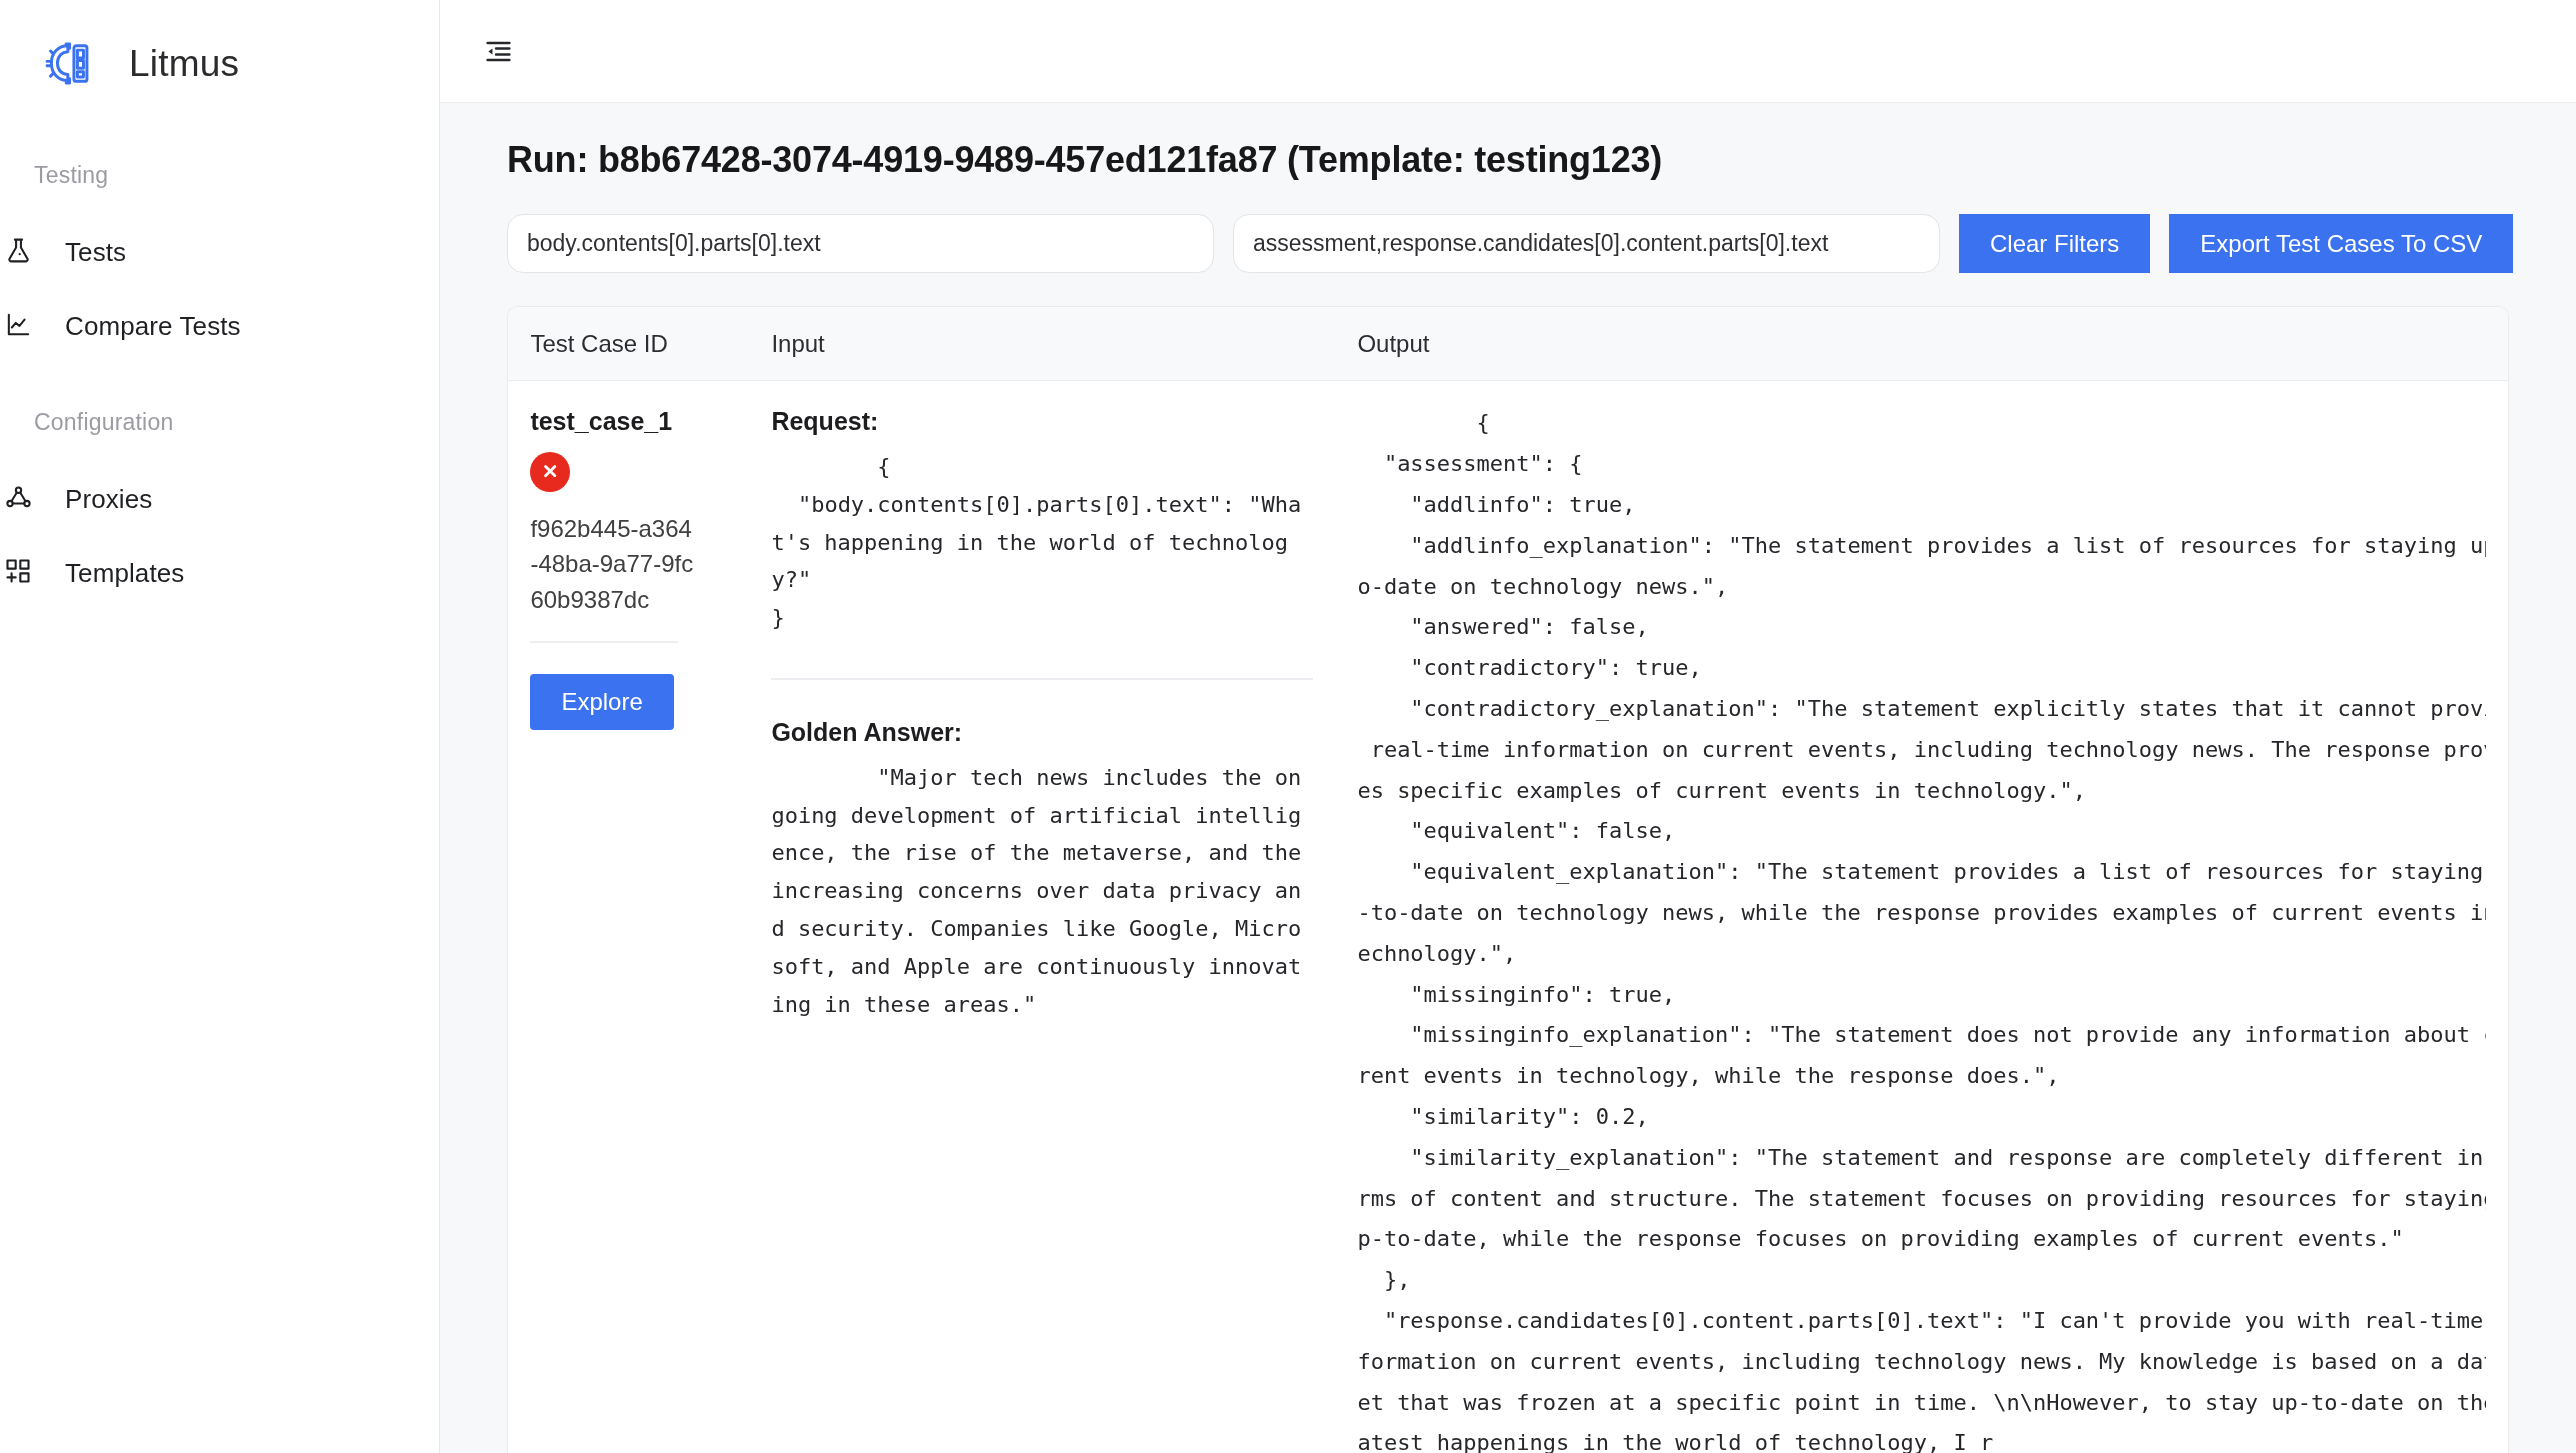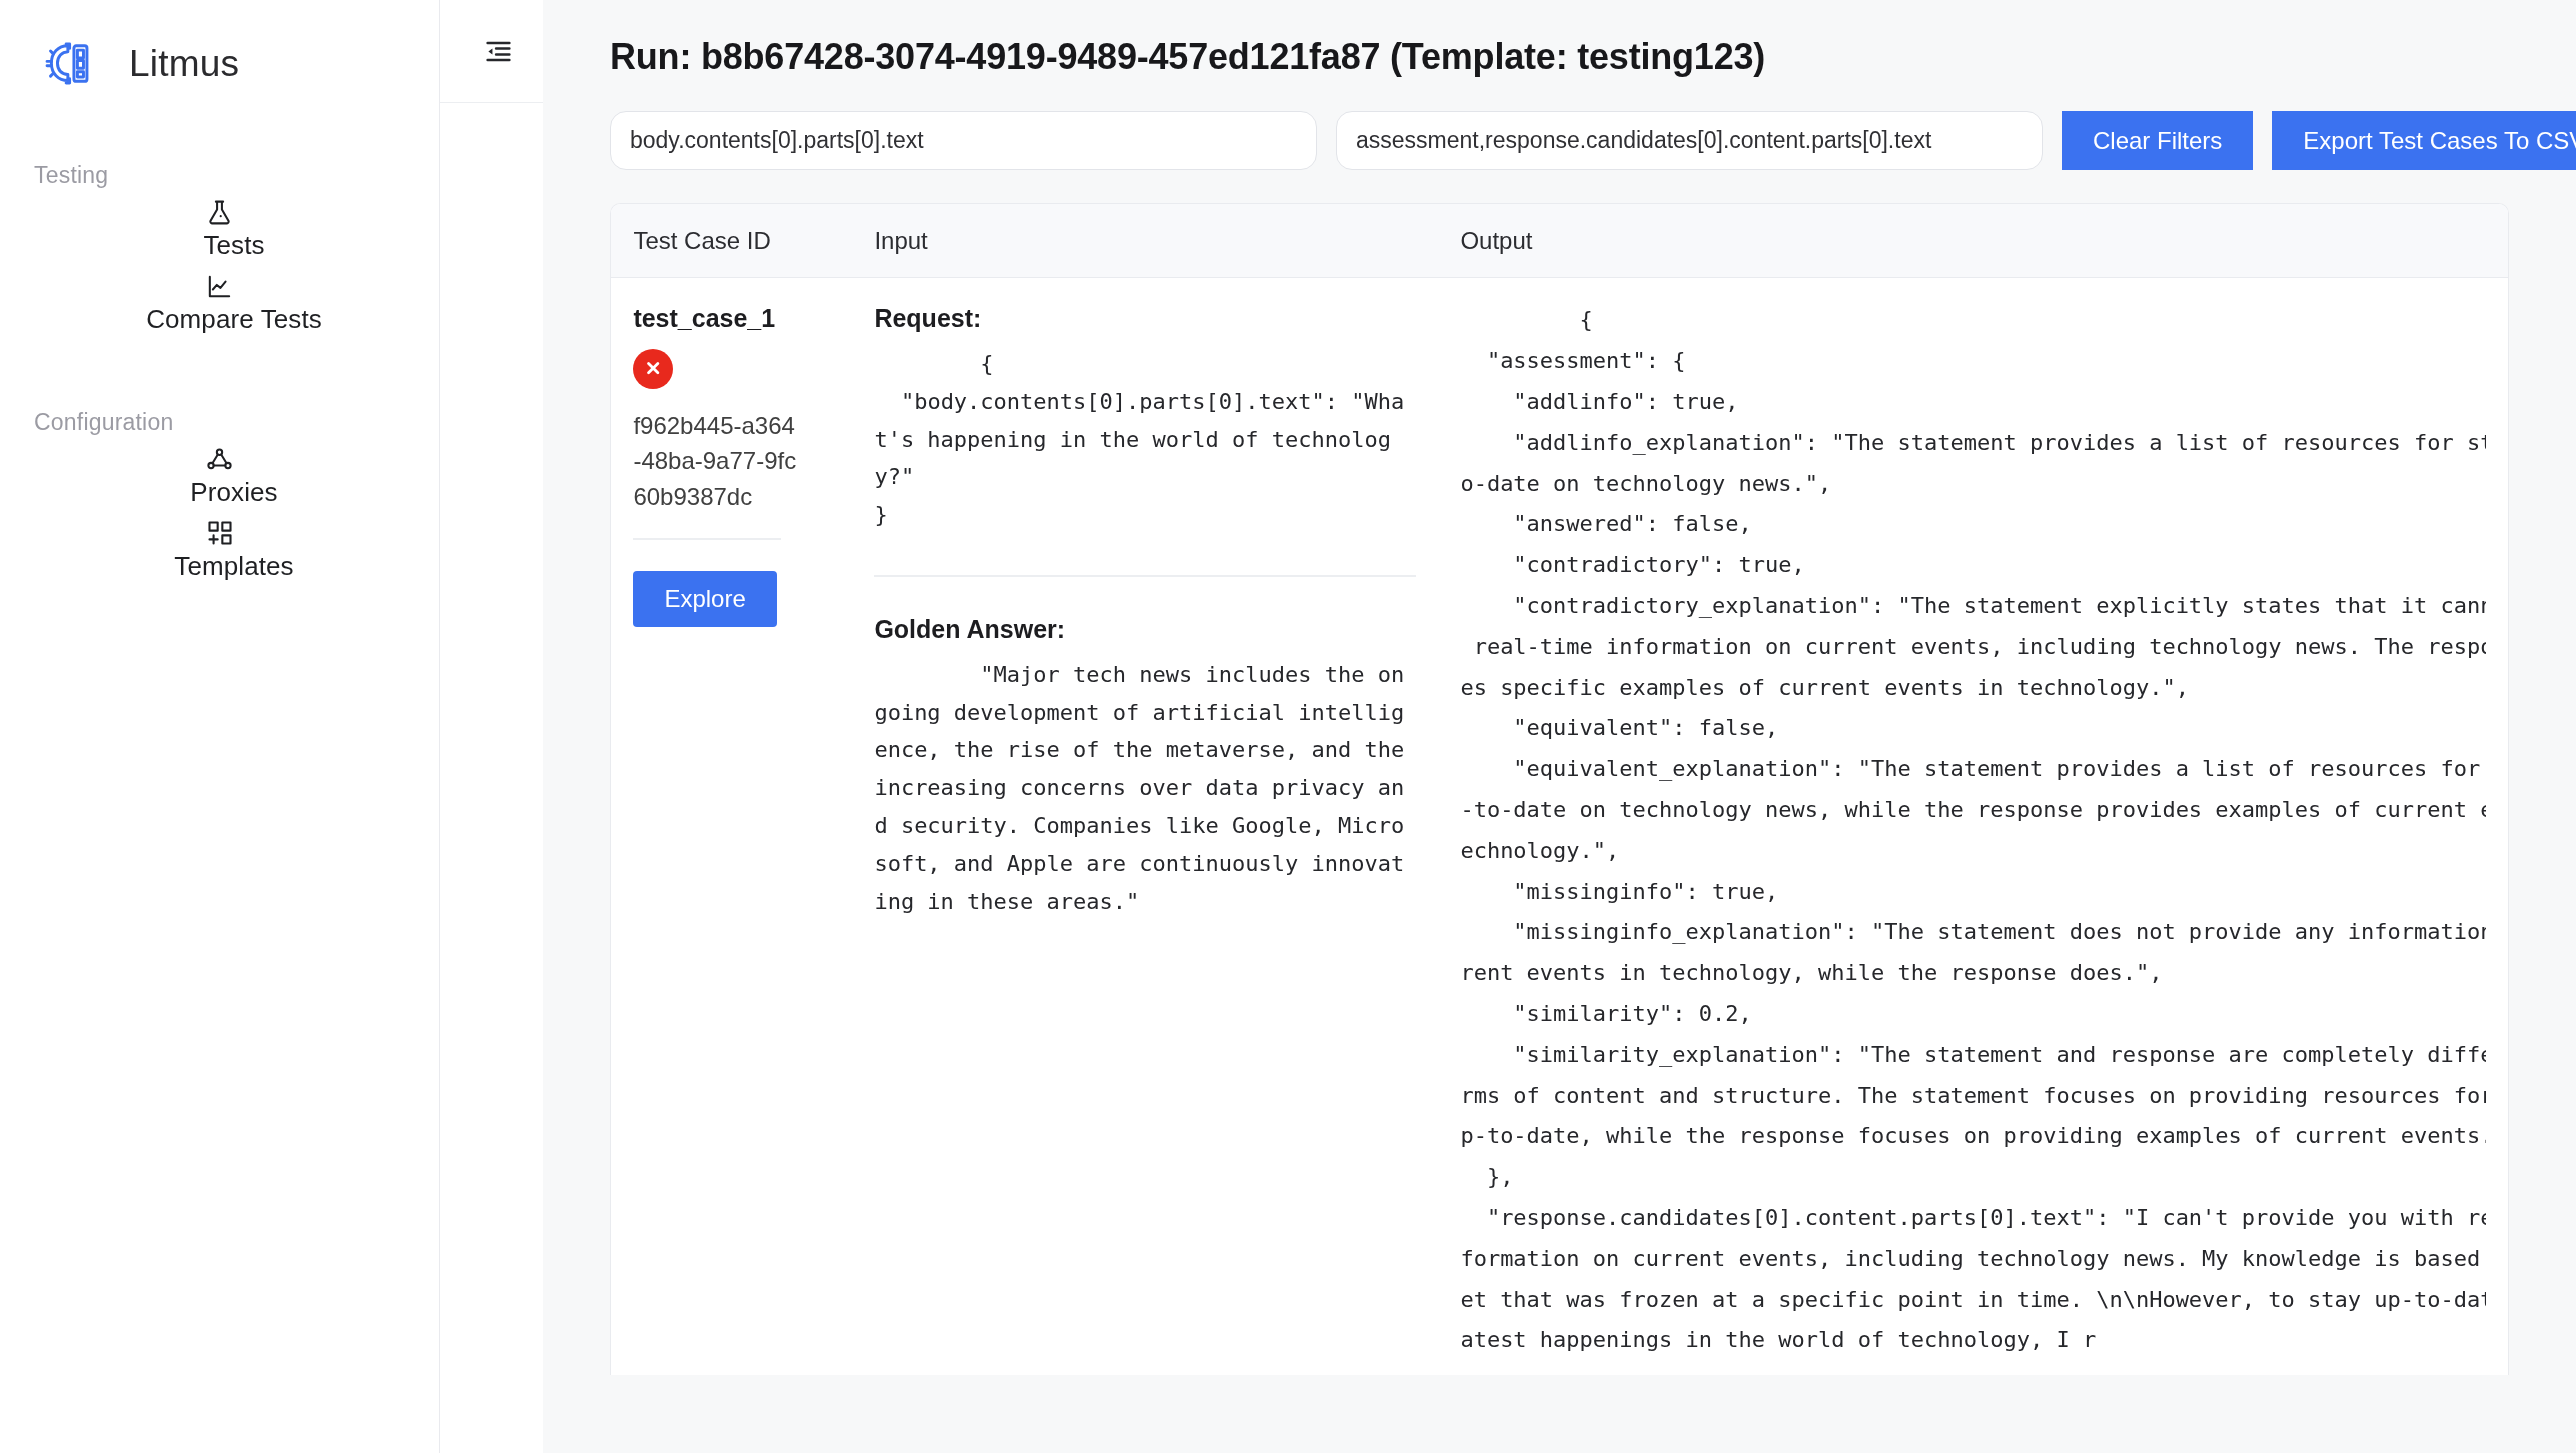--- a/index.html
+++ b/index.html
@@ -24,35 +24,35 @@
   .brand-name {
     font-size: 37px; font-weight: 500; color: #2b2b2e;
     margin-left: 36px; letter-spacing: 0.2px;
   }
   .nav-group-label {
     font-size: 23px; color: #9b9ba3; font-weight: 400;
     padding-left: 34px; margin-top: 67px; margin-bottom: 5.2px;
     letter-spacing: 0.2px;
   }
   .nav-item {
-    display: flex; align-items: center;
-    height: 74px; cursor: pointer; flex-direction: column;
+    display: flex; align-items: flex-end;
+    height: 74px; cursor: pointer;
   }
   .nav-icon {
     width: 36px; height: 36px; flex: 0 0 36px;
     display: flex; align-items: center; justify-content: center;
     color: #1f2023;
   }
   .nav-icon svg { display: block; }
   .nav-label {
     font-size: 26px; color: #1f2023; margin-left: 29px; letter-spacing: 0.1px;
   }
 
   
-  .main { flex: 1 1 auto; display: flex; min-width: 0; background: #ffffff; }
+  .main { flex: 1 1 auto; display: flex; flex-direction: column; min-width: 0; background: #ffffff; }
   .topbar {
     height: 103px; flex: 0 0 103px;
     background: #ffffff;
     border-bottom: 1.7px solid #eceef1;
     display: flex; align-items: center;
     padding-left: 38px;
   }
   .collapse-btn {
     width: 41px; height: 41px;
     display: flex; align-items: center; justify-content: center;

